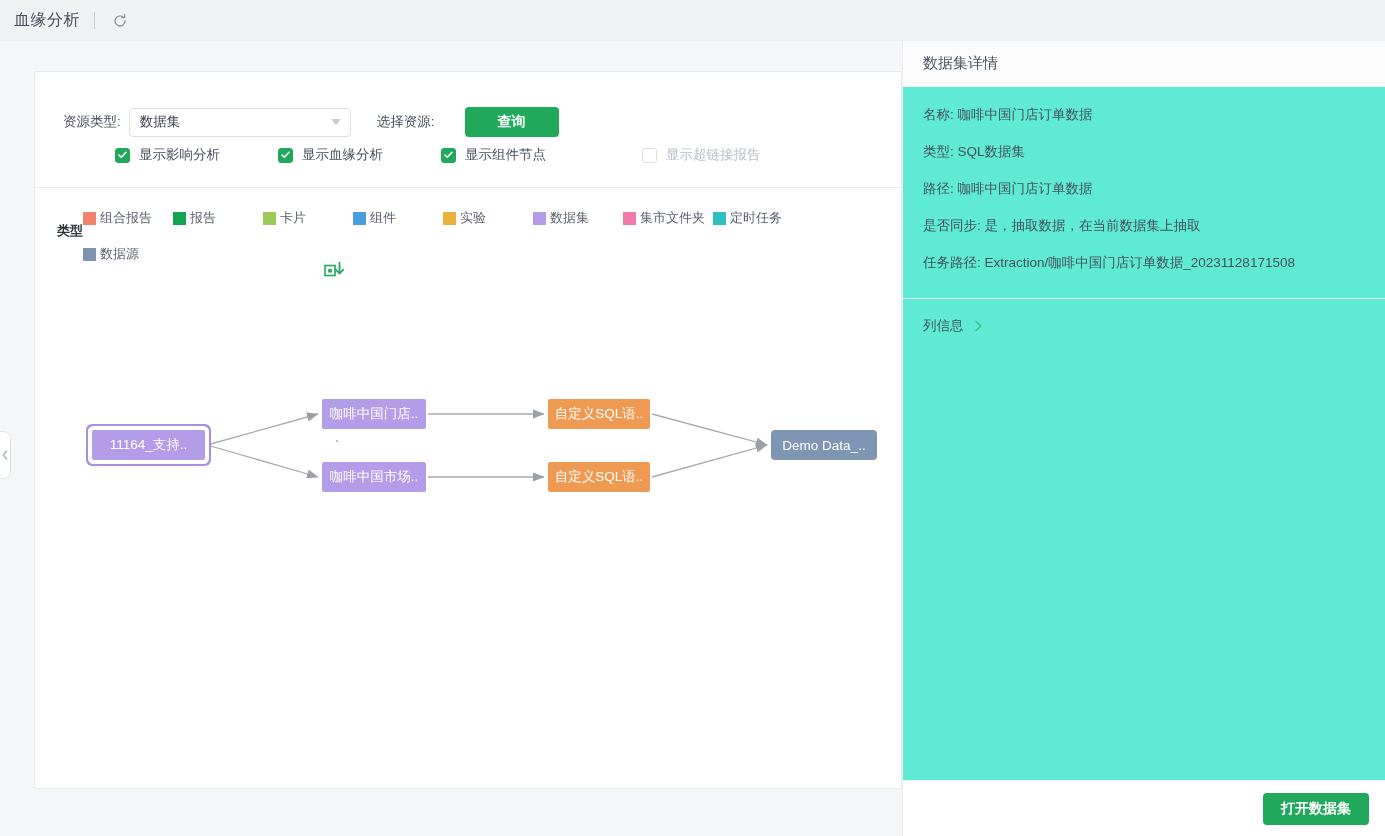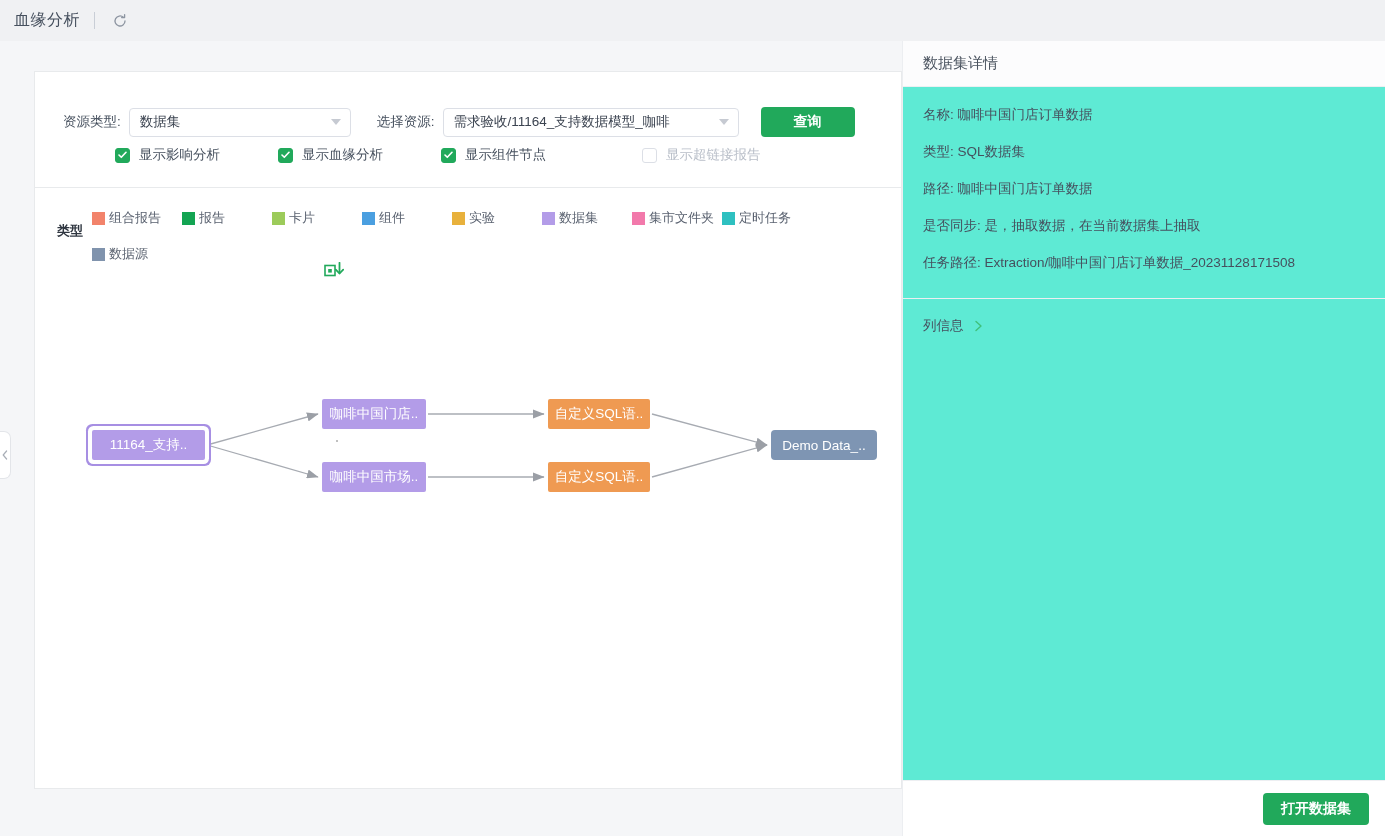--- a/index.html
+++ b/index.html
@@ -100,21 +100,21 @@
     position: absolute; left: 0; top: 115px; width: 100%; height: 1px; background: #e8eaec;
   }
 
   
   .legend {
     position: absolute; left: 22px; top: 128px;
     display: flex; align-items: flex-start;
   }
   .legend-title {
     font-size: 13px; color: #2f3640; font-weight: bold;
-    margin-right: 9px; margin-top: 22px; white-space: nowrap;
+    margin-right: 0; margin-top: 22px; white-space: nowrap;
   }
   .legend-items {
     display: flex; flex-wrap: wrap; width: 790px;
   }
   .legend-item {
     display: flex; align-items: center;
     height: 36px;
     margin-right: 30px;
     cursor: pointer;
   }
@@ -232,24 +232,20 @@
     <div class="panel-card">
 
       <div class="filters">
         <div class="filter-row1">
           <span class="flabel">资源类型:</span>
           <div class="select res-type">
             <span>数据集</span>
             <span class="caret"></span>
           </div>
           <span class="flabel" style="margin-left:26px;">选择资源:</span>
-          <div class="select res-pick">
-            <span>需求验收/11164_支持数据模型_咖啡</span>
-            <span class="caret"></span>
-          </div>
           <button class="query-btn">查询</button>
         </div>
 
         <div class="filter-row2">
           <div class="cb-item">
             <span class="cb-box">
               <svg width="9" height="8" viewBox="0 0 9 8">
                   <path d="M1 4 L3.3 6.3 L8 1.3" fill="none" stroke="#fff" stroke-width="1.6" stroke-linecap="round" stroke-linejoin="round"></path>
                 </svg>
             </span>

